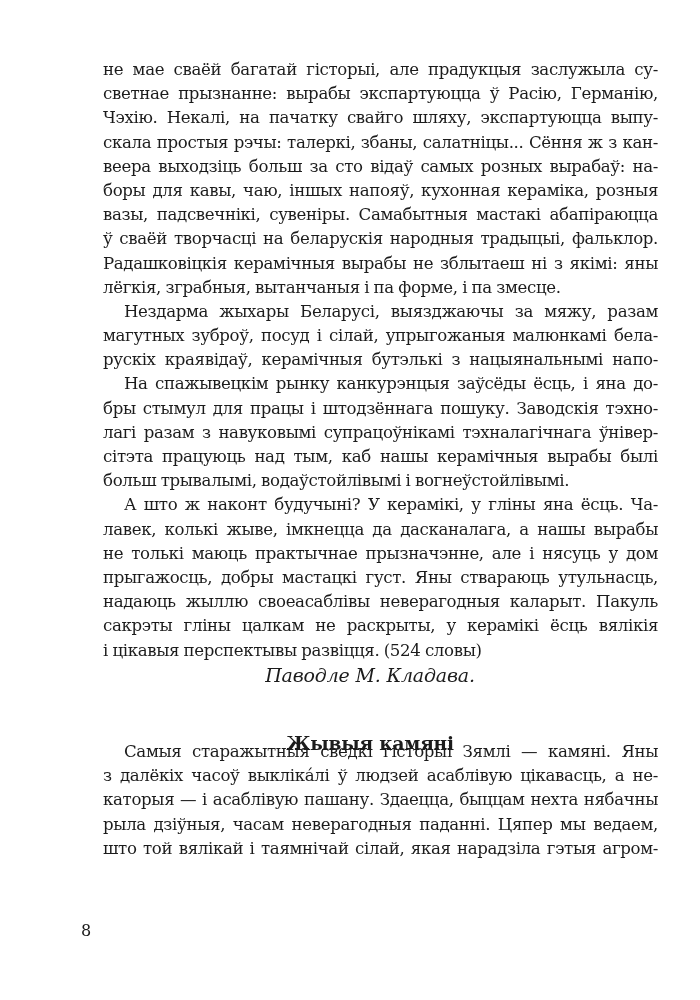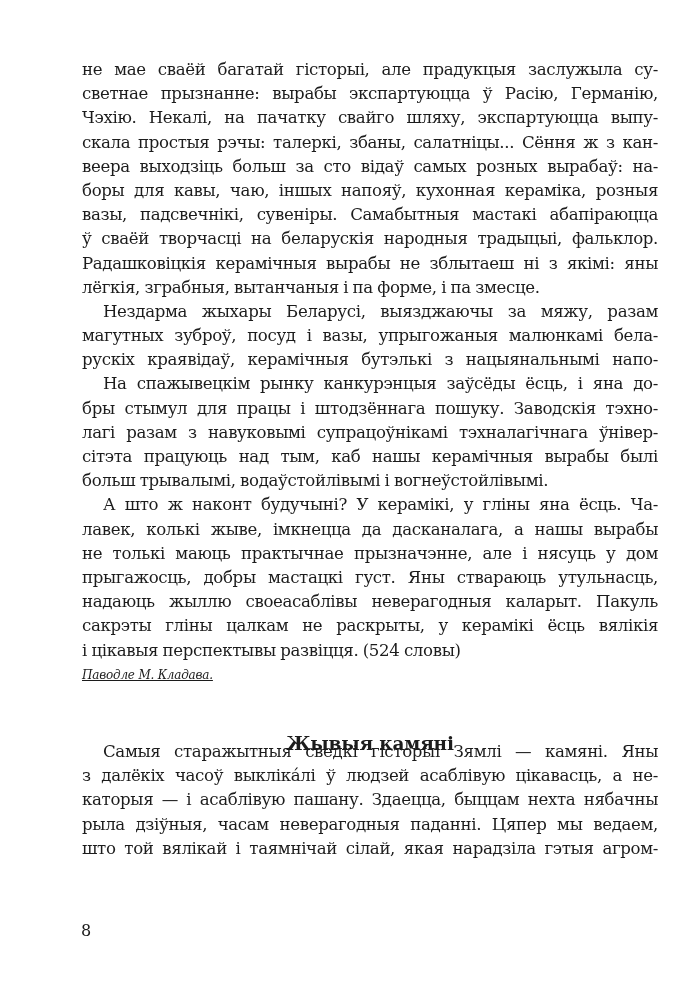--- a/index.html
+++ b/index.html
@@ -2,25 +2,25 @@
 <html><head>
 <meta charset="utf-8">
 <style>
   html, body { margin: 0; padding: 0; background: #ffffff; }
   body { width: 700px; height: 1000px; position: relative; overflow: hidden;
          font-family: "DejaVu Serif", "Liberation Serif", serif; color: #1c1c1c; }
   .page { position: absolute; left: 82px; top: 58px; width: 576px; }
   .para { margin: 0; }
   .line { display: block; height: 24.2px; line-height: 24.2px; font-size: 16.6px;
           text-align: justify; text-align-last: justify; white-space: nowrap;
-          letter-spacing: -0.35px; word-spacing: -0.5px; }
+          letter-spacing: -0.35px; word-spacing: -0.5px; margin-left: 21px; }
   .line.indent { padding-left: 21px; }
   .line.last { text-align-last: left; }
-  .attribution { display: block; text-align: left; font-style: italic; font-size: 12px;
-                 line-height: 24px; height: 24px; letter-spacing: -0.2px; text-decoration: underline; }
+  .attribution { display: block; text-align: center; font-style: italic; font-size: 19px;
+                 line-height: 24px; height: 24px; letter-spacing: -0.2px; }
   .heading { position: absolute; left: 82px; top: 731px; width: 576px; text-align: center;
              font-weight: bold; font-size: 18.5px; line-height: 26px; margin: 0; letter-spacing: -0.2px; }
   .section2 { position: absolute; left: 82px; top: 740px; width: 576px; }
   .page-number { position: absolute; left: 81px; top: 921px; font-size: 16px; line-height: 20px; }
 </style>
 </head>
 <body>
 
 <div class="page">
   <p class="para">
@@ -30,21 +30,21 @@
     <span class="line">скала простыя рэчы: талеркі, збаны, салатніцы... Сёння ж з кан-</span>
     <span class="line">веера выходзіць больш за сто відаў самых розных вырабаў: на-</span>
     <span class="line">боры для кавы, чаю, іншых напояў, кухонная кераміка, розныя</span>
     <span class="line">вазы, падсвечнікі, сувеніры. Самабытныя мастакі абапіраюцца</span>
     <span class="line">ў сваёй творчасці на беларускія народныя традыцыі, фальклор.</span>
     <span class="line">Радашковіцкія керамічныя вырабы не зблытаеш ні з якімі: яны</span>
     <span class="line last">лёгкія, зграбныя, вытанчаныя і па форме, і па змесце.</span>
   </p>
   <p class="para">
     <span class="line indent">Нездарма жыхары Беларусі, выязджаючы за мяжу, разам</span>
-    <span class="line">магутных зуброў, посуд і вазы, упрыгожаныя малюнкамі бела-</span>
+    <span class="line">магутных зуброў, посуд і сілай, упрыгожаныя малюнкамі бела-</span>
     <span class="line">рускіх краявідаў, керамічныя бутэлькі з нацыянальнымі напо-</span>
   </p>
   <p class="para">
     <span class="line indent">На спажывецкім рынку канкурэнцыя заўсёды ёсць, і яна до-</span>
     <span class="line">бры стымул для працы і штодзённага пошуку. Заводскія тэхно-</span>
     <span class="line">лагі разам з навуковымі супрацоўнікамі тэхналагічнага ўнівер-</span>
     <span class="line">сітэта працуюць над тым, каб нашы керамічныя вырабы былі</span>
     <span class="line last">больш трывалымі, водаўстойлівымі і вогнеўстойлівымі.</span>
   </p>
   <p class="para">

